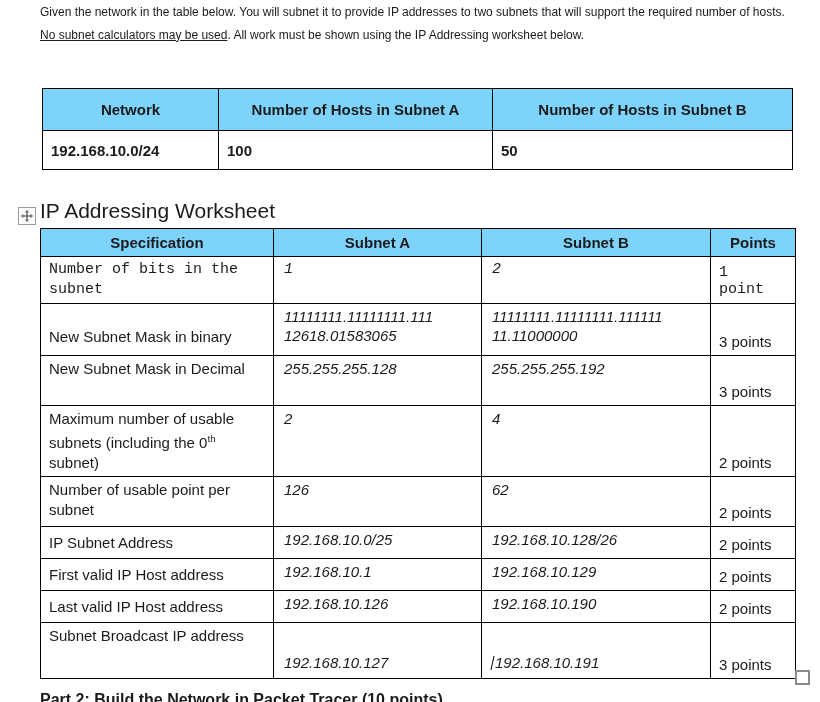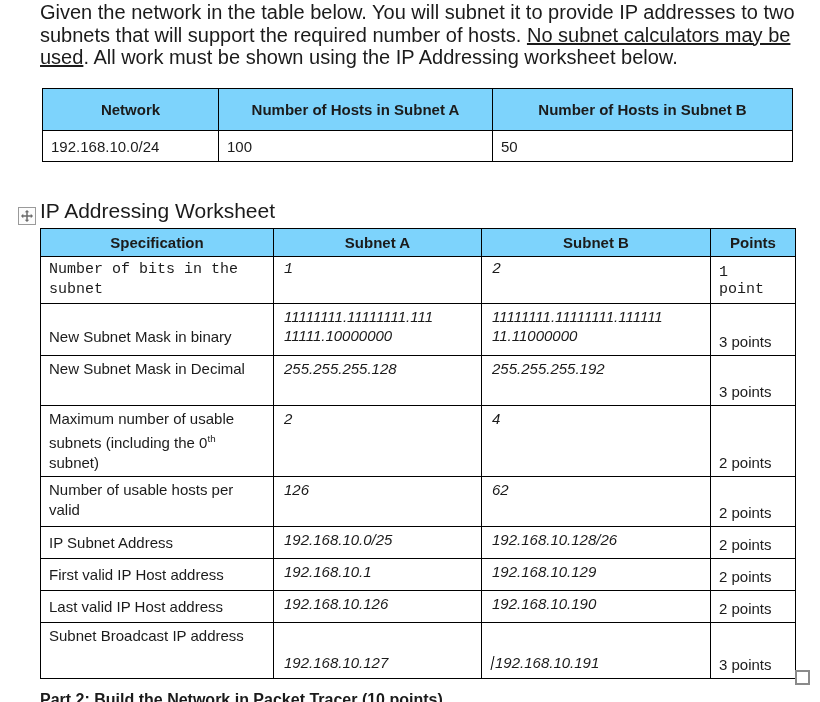--- a/index.html
+++ b/index.html
@@ -12,44 +12,45 @@
     overflow: hidden;
     font-family: "Liberation Sans", sans-serif;
     color: #1b1b1b;
   }
   
   .intro {
     position: absolute;
     left: 40px;
     top: 1px;
     width: 757px;
-    font-size: 20px;
+    font-size: 12px;
     line-height: 22.5px;
   }
   .underline { text-decoration: underline; }
 
   
   table { border-collapse: collapse; table-layout: fixed; }
   th, td { border: 1px solid #000000; }
   th {
     background: #7dd3fc;
     font-weight: bold;
     font-size: 15px;
     text-align: center;
     vertical-align: middle;
   }
 
   
   .net-table { position: absolute; left: 42px; top: 88px; }
   .net-table th { height: 42px; }
   .net-table td {
-    height: 31px;
+    height: 39px;
     font-size: 15px;
     padding: 2px 6px 2px 8px;
     vertical-align: middle;
+    font-weight: bold;
   }
 
   
   .ws-title {
     position: absolute;
     left: 40px;
     top: 199px;
     font-size: 21px;
     font-weight: normal;
   }
@@ -188,42 +189,42 @@
     <tr class="r-bits">
       <td class="spec va-m">Number of bits in the subnet</td>
       <td class="ans">1</td>
       <td class="ans">2</td>
       <td class="pts">1 point</td>
     </tr>
 
     <tr class="r-binary">
       <td class="spec va-b">New Subnet Mask in binary</td>
       <td class="ans binary">11111111.11111111.111
-11111.10000000</td>
+12618.01583065</td>
       <td class="ans binary">11111111.11111111.111111
 11.11000000</td>
       <td class="pts">3 points</td>
     </tr>
 
     <tr class="r-decimal">
       <td class="spec va-t">New Subnet Mask in Decimal</td>
       <td class="ans">255.255.255.128</td>
       <td class="ans">255.255.255.192</td>
       <td class="pts">3 points</td>
     </tr>
 
     <tr class="r-maxsub">
       <td class="spec va-t"><span>Maximum number of usable subnets (including the 0</span><sup class="sup">th</sup><span> subnet)</span></td>
       <td class="ans">2</td>
       <td class="ans">4</td>
       <td class="pts">2 points</td>
     </tr>
 
     <tr class="r-hosts">
-      <td class="spec va-t">Number of usable hosts per valid</td>
+      <td class="spec va-t">Number of usable point per subnet</td>
       <td class="ans">126</td>
       <td class="ans">62</td>
       <td class="pts">2 points</td>
     </tr>
 
     <tr class="r-ip">
       <td class="spec va-m">IP Subnet Address</td>
       <td class="ans">192.168.10.0/25</td>
       <td class="ans">192.168.10.128/26</td>
       <td class="pts">2 points</td>

